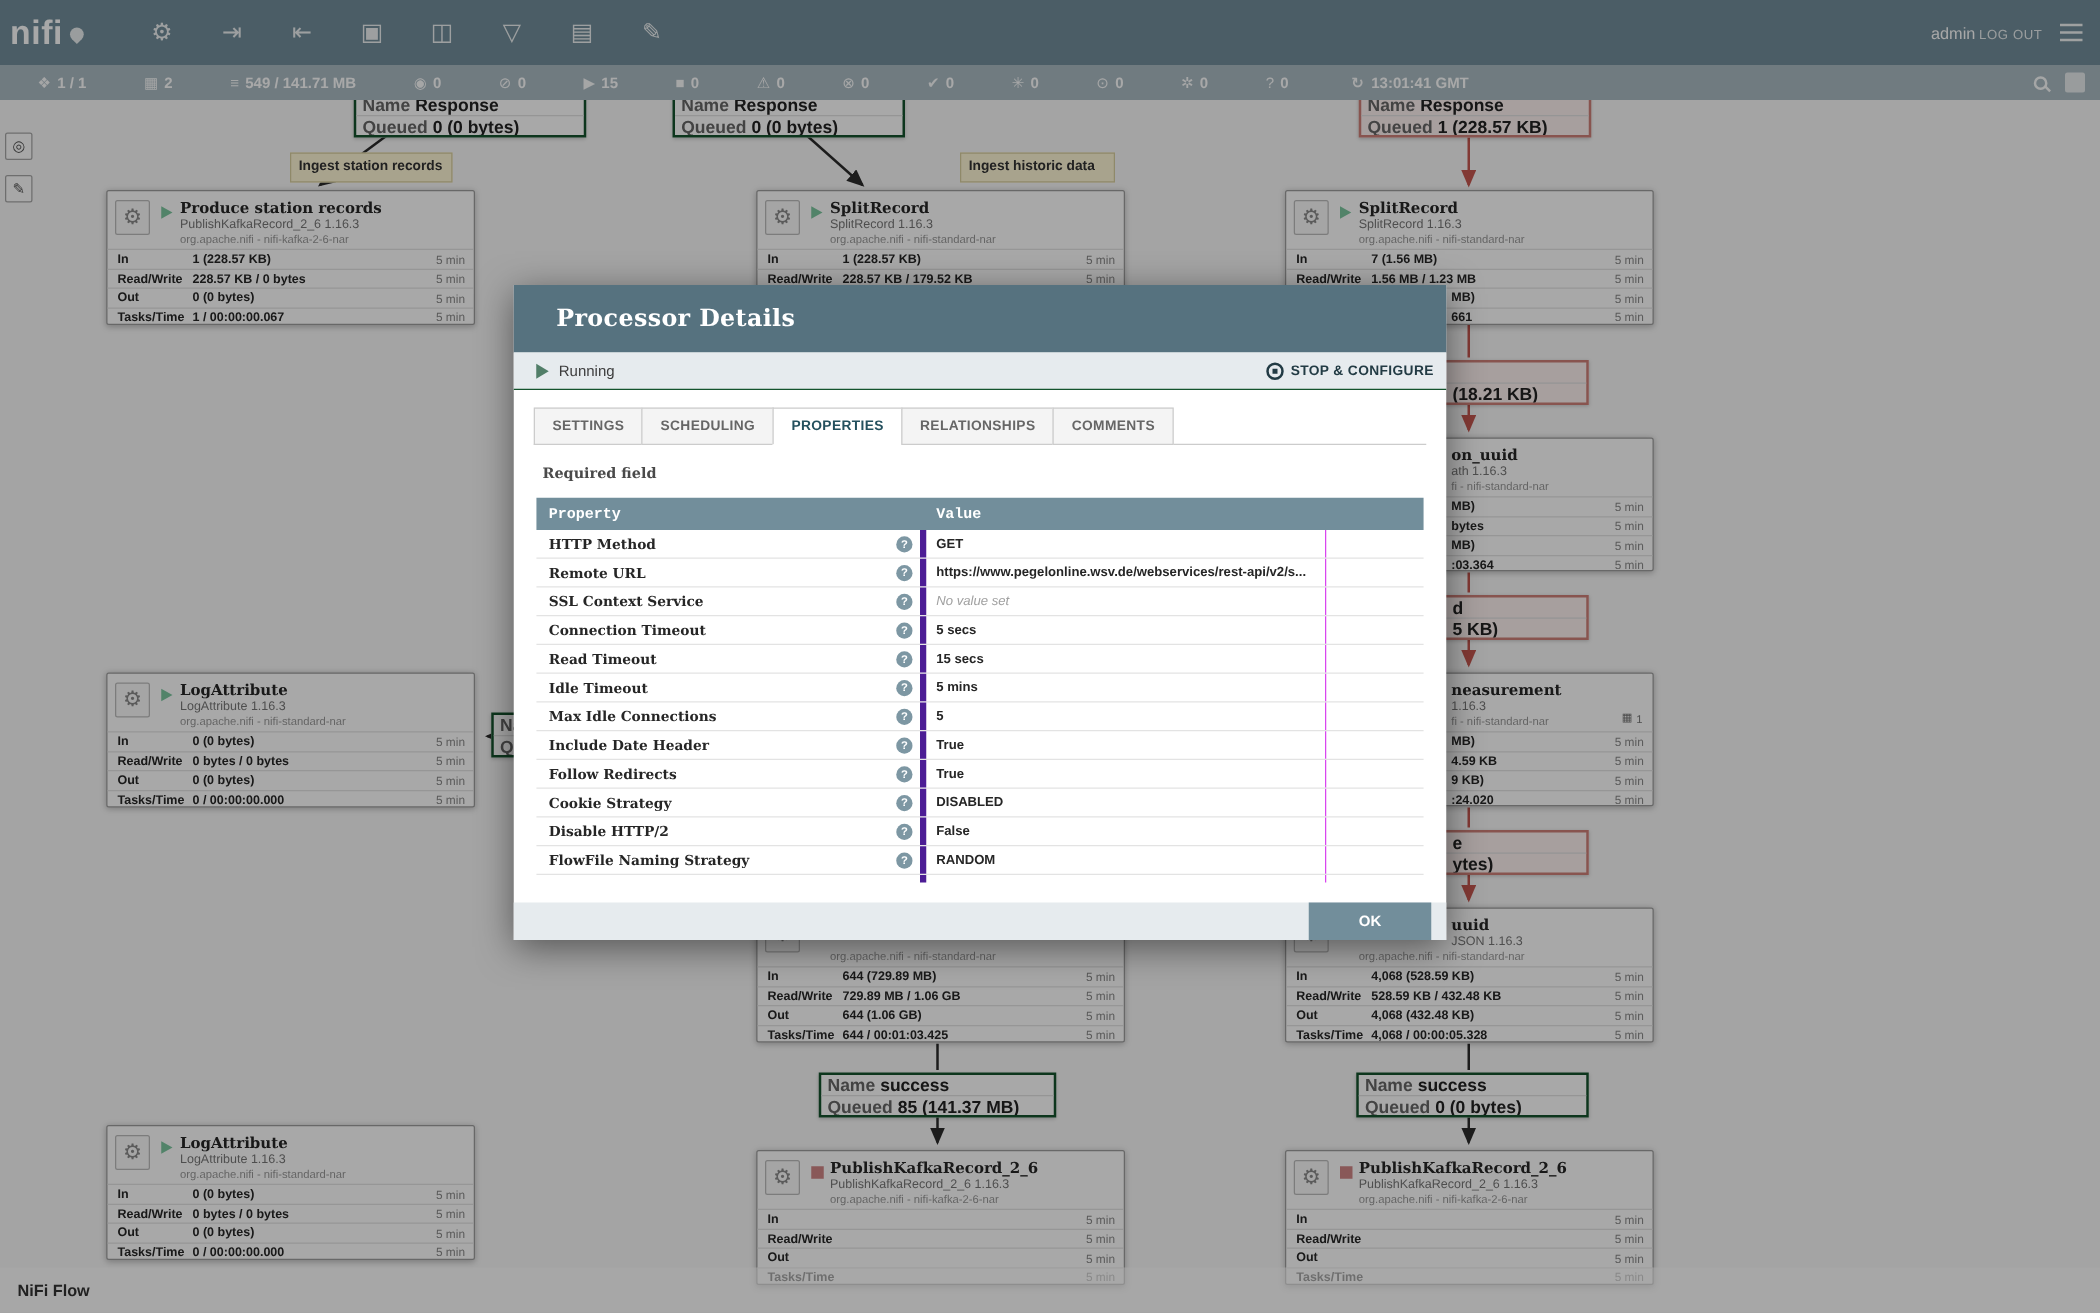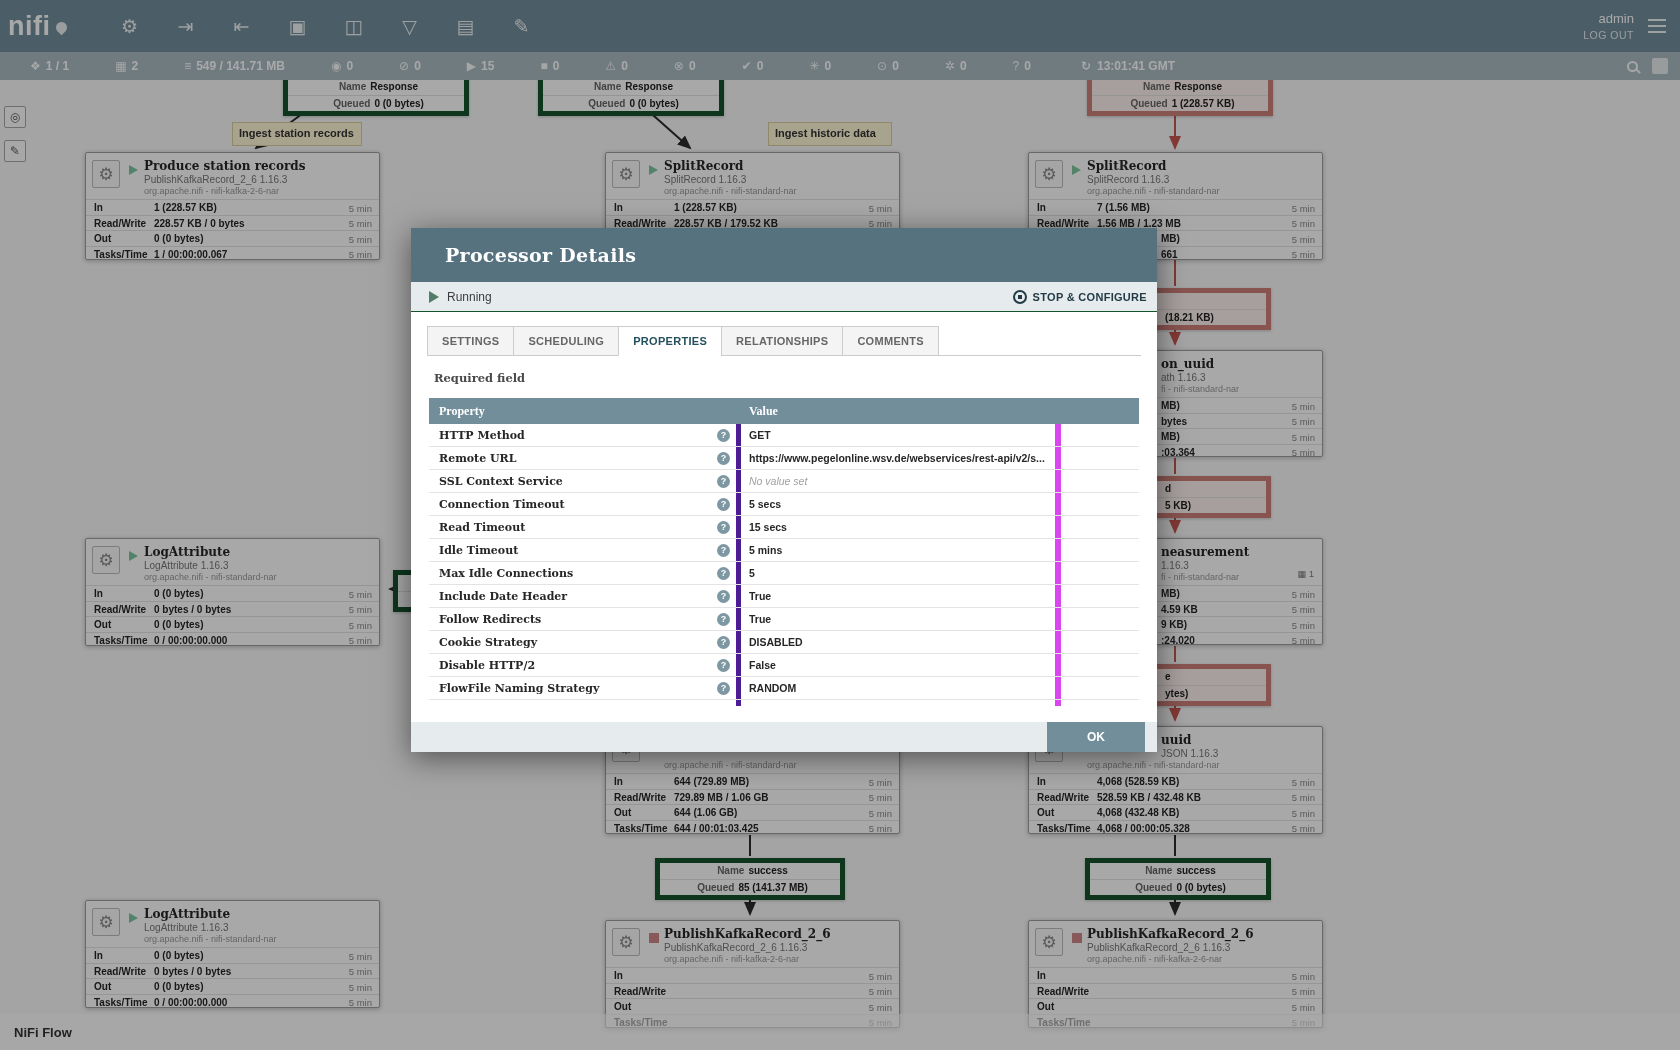--- a/index.html
+++ b/index.html
@@ -24,22 +24,22 @@
   .p-bundle { position:absolute; left:58px; top:32.5px; font-size:9px; color:#999; white-space:nowrap; }
   .p-title.frag,.p-type.frag,.p-bundle.frag { left:132px; }
   .p-stats { position:absolute; left:0; right:0; top:46px; bottom:0; }
   .p-row { position:relative; height:15.5px; border-top:1px solid #e4e4e4; font-size:10px; color:#262626; }
   .p-row .l { position:absolute; left:8px; top:2px; font-weight:bold; white-space:nowrap; }
   .p-row .v { position:absolute; left:68px; top:2px; font-weight:600; white-space:nowrap; }
   .p-row .v.frag { left:132px; }
   .p-row .t { position:absolute; right:7px; top:2.5px; color:#8a8a8a; font-size:9.5px; }
   .p-badge { position:absolute; right:8px; top:30px; font-size:9px; color:#777; display:flex; gap:3px; align-items:center; }
 
-  .clabel { position:absolute; width:186px; background:#fff; border:5px solid #14532d;
-    box-shadow:0 1px 3px rgba(0,0,0,0.2); font-size:10px;text-align:center; }
+  .clabel { position:absolute; width:186px; background:#fff; border:2px solid #14532d;
+    box-shadow:0 1px 3px rgba(0,0,0,0.2); font-size:14px; }
   .clabel .row { position:relative; height:16px; line-height:16px; padding-left:5px;
     white-space:nowrap; overflow:hidden; }
   .clabel .row2 { border-top:1px solid #e2e2e2; }
   .clabel .k { color:#666; font-weight:bold; margin-right:4px; }
   .clabel .val { color:#222; font-weight:600; }
   .clabel.alert { border-color:#cf8079; background:#fdf1f0; }
   .clabel .frag { position:absolute; left:75px; top:0; font-weight:600; color:#222; }
 
   .ylabel { position:absolute; height:24px; background:#fff7d7; border:1px solid #d9d0a0;
     font-size:11px; font-weight:bold; color:#333; padding:4px 6px; white-space:nowrap; }
@@ -52,21 +52,21 @@
   .app-header { position:absolute; top:0; left:0; right:0; height:52px; background:#728e9b;
     z-index:10; display:flex; align-items:center; }
   .logo { margin-left:8px; display:flex; align-items:center; }
   .logo-text { color:#fff; font-size:27px; font-weight:bold; letter-spacing:0.5px; line-height:1; }
   .logo-drop { width:11px; height:11px; background:rgba(255,255,255,0.85);
     border-radius:50% 50% 50% 0; transform:rotate(-45deg); margin-left:5px; margin-top:2px; }
   .tool-icons { display:flex; margin-left:48px; gap:26px; }
   .ticon { width:30px; height:30px; display:flex; align-items:center; justify-content:center;
     font-size:19px; color:rgba(255,255,255,0.88); cursor:grab; }
   .user-block { margin-left:auto; display:flex; align-items:center; gap:14px; margin-right:14px; }
-  .user-col { display:flex; flex-direction:column; align-items:flex-end; gap:3px; }
+  .user-col { display:flex; flex-direction:row; align-items:flex-end; gap:3px; }
   .user-name { color:#fff; font-size:13px; }
   .logout { color:rgba(255,255,255,0.85); font-size:10.5px; letter-spacing:0.5px; cursor:pointer; }
   .burger span { display:block; width:18px; height:2px; background:rgba(255,255,255,0.9); margin:4px 0; }
 
   
   .status-bar { position:absolute; top:52px; left:0; right:0; height:28px; background:#aabbc3;
     z-index:10; display:flex; align-items:center; color:#fff; font-size:12px; }
   .sb-item { display:flex; align-items:center; gap:5px; margin-left:46px; white-space:nowrap; }
   .sb-item.first { margin-left:30px; }
   .sb-ic { font-size:12px; color:rgba(255,255,255,0.95); }
@@ -103,34 +103,34 @@
   .stop-ic { width:14px; height:14px; border:2px solid #223b44; border-radius:50%; position:relative; }
   .stop-ic::after { content:""; position:absolute; left:3px; top:3px; width:4px; height:4px; background:#223b44; }
   .m-tabs { margin:14px 16px 0 16px; display:flex; border-bottom:1px solid #ccc; }
   .tab { padding:8px 14px; font-size:11px; font-weight:bold; color:#666; background:#f4f4f4;
     border:1px solid #ccc; margin-right:-1px; margin-bottom:-1px; letter-spacing:0.3px; cursor:pointer; }
   .tab.active { background:#fff; border-bottom-color:#fff; color:#24505e; }
   .m-required { margin:15px 0 0 23px; font-size:11.5px; color:#4a4a4a; font-weight:600;
     font-family:"DejaVu Serif","Liberation Serif",serif; }
   .m-table { margin:13px 18px 0 18px; height:308px; overflow:hidden; }
   .t-head { display:flex; height:26px; background:#728e9b; color:#fff; align-items:center;
-    font-family:Liberation Serif, serif; font-weight:bold; font-size:12px; }
+    font-family:Liberation Mono, monospace; font-weight:bold; font-size:12px; }
   .th-prop { width:312px; padding-left:10px; }
   .th-val { flex:1; padding-left:8px; }
   .t-row { display:flex; height:23px; border-bottom:1px solid #e3e3e3; align-items:center; }
   .td-prop { width:312px; padding-left:10px; display:flex; align-items:center; align-self:stretch;
     font-family:"DejaVu Serif","Liberation Serif",serif; font-weight:bold; font-size:11px;
     color:#262626; border-right:5px solid #4c1d95; }
   .help { margin-left:auto; margin-right:6px; width:13px; height:13px; border-radius:50%;
     background:#7d97a3; color:#fff; font-size:9px; font-weight:bold; display:flex;
     align-items:center; justify-content:center; flex:none;
     font-family:"Liberation Sans","DejaVu Sans",sans-serif; cursor:pointer; }
   .td-val { width:320px; align-self:stretch; display:flex; align-items:center; padding-left:8px;
     font-size:10.5px; font-weight:600; color:#262626; white-space:nowrap; overflow:hidden;
-    border-right:6px solid #d946ef;text-align:center; }
+    border-right:1px solid #d946ef;text-align:center; }
   .td-val.unset { color:#a0a0a0; font-style:italic; font-weight:normal; }
   .td-rest { flex:1; }
   .m-footer { position:absolute; left:0; right:0; bottom:0; height:30px; background:#e6ebee; }
   .ok-btn { position:absolute; right:12px; bottom:0; width:98px; height:30px; background:#728e9b;
     color:#fff; font-size:12px; font-weight:bold; display:flex; align-items:center;
     justify-content:center; cursor:pointer; }
 </style>
 </head>
 <body>
 

